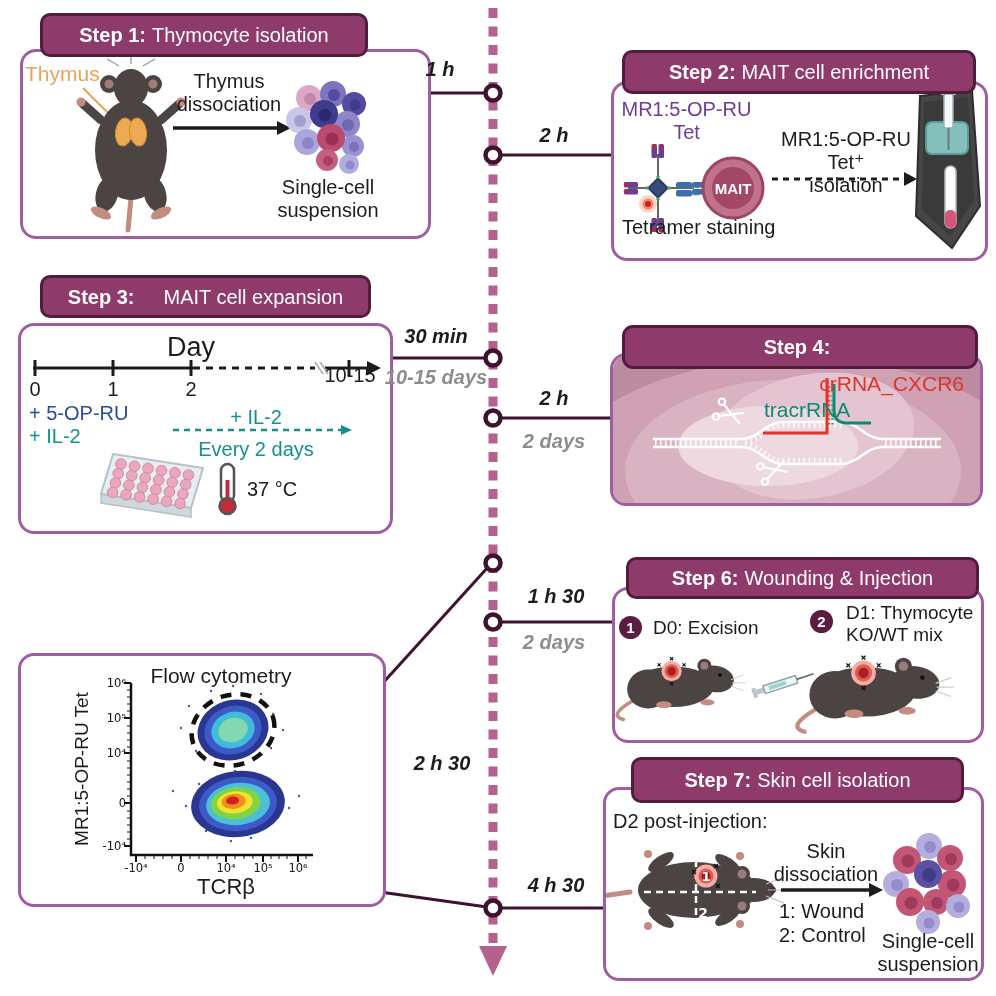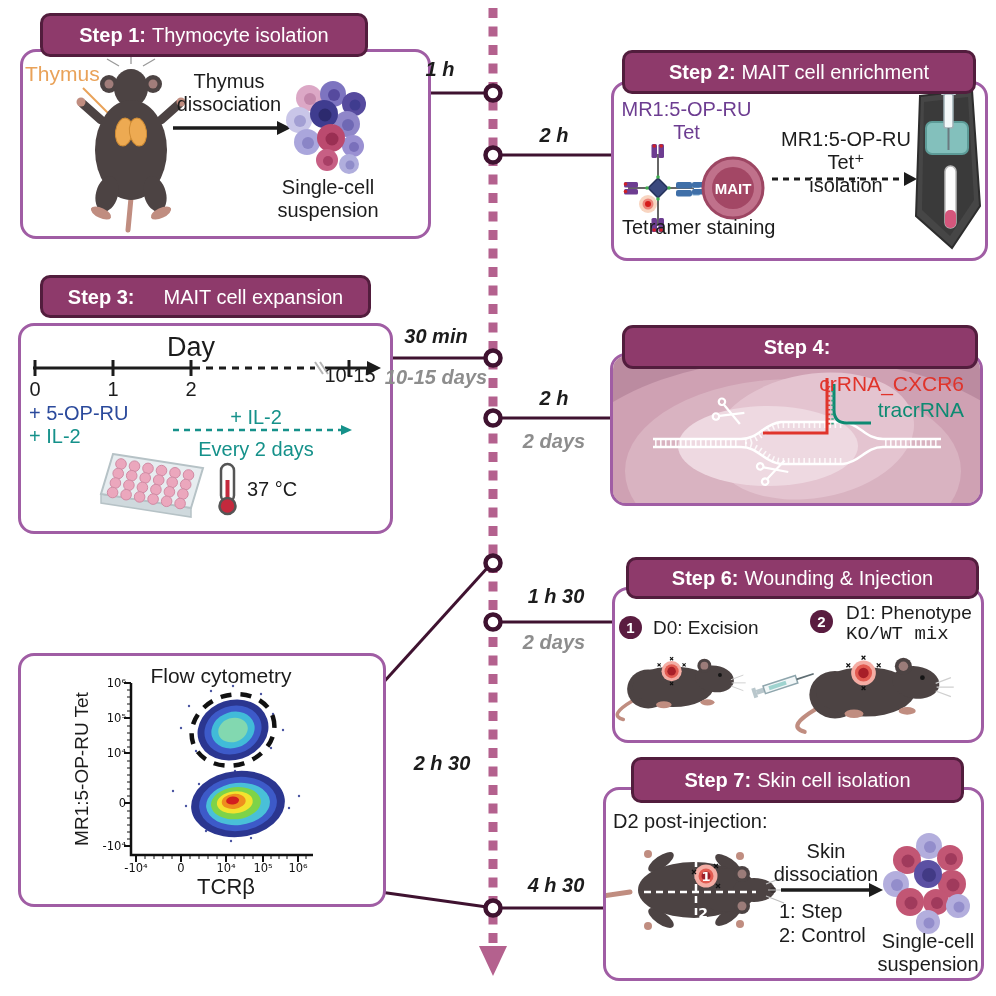--- a/index.html
+++ b/index.html
@@ -304,21 +304,21 @@
           <g transform="translate(162,114) rotate(-18)">
             <line x1="-10" y1="-6" x2="12" y2="6"></line>
               <line x1="-10" y1="6" x2="12" y2="-6"></line>
             <circle cx="-13" cy="-8" r="3.2"></circle>
               <circle cx="-13" cy="8" r="3.2"></circle>
           </g>
         </g>
       </svg>
     </div>
     <div class="lbl" style="right:16px;top:16px;left:auto;position:absolute;color:var(--red,#e0342b);font-size:21px;text-align:right;width:200px;">crRNA_CXCR6</div>
-    <div class="lbl" style="right:16px;top:42px;left:auto;position:absolute;color:var(--tracr_teal,#0e8a72);font-size:21px;text-align:right;width:200px;">tracrRNA</div>
+    <div class="lbl" style="right:16px;top:42px;left:auto;position:absolute;color:var(--tracr_teal,#0e8a72);font-size:21px;text-align:left;width:200px;">tracrRNA</div>
   </div>
 
   <div class="card" style="left:18px;top:653px;width:362px;height:248px;">
     <svg class="card-inner" width="362" height="248">
       <path d="M110,27 V199 H292" fill="none" stroke="#111" stroke-width="2.5"></path>
       <path d="M103,27h7M103,62h7M103,97h7M103,147h7M103,190h7" stroke="#111" stroke-width="2"></path>
       <path d="M106,34h4M106,41h4M106,48h4M106,55h4M106,70h4M106,77h4M106,84h4M106,91h4M106,105h4M106,112h4M106,119h4M106,126h4M106,133h4M106,140h4M106,155h4M106,162h4M106,169h4M106,176h4M106,183h4" stroke="#111" stroke-width="1"></path>
       <path d="M115,199v7M160,199v7M205,199v7M242,199v7M277,199v7" stroke="#111" stroke-width="2"></path>
       <path d="M124,199v4M133,199v4M142,199v4M151,199v4M169,199v4M178,199v4M187,199v4M196,199v4M214,199v4M223,199v4M232,199v4M250,199v4M258,199v4M266,199v4M285,199v4" stroke="#111" stroke-width="1"></path>
       <g fill="#2b3690" opacity="0.85">
@@ -419,22 +419,22 @@
           <circle cx="70" cy="22" r="13" fill="#f4ada4"></circle>
             <circle cx="70" cy="22" r="9" fill="#e25b51"></circle>
             <circle cx="70" cy="22" r="5.5" fill="#a81f28"></circle>
           <path d="M68,4 l4,4 M72,4 l-4,4 M84,12 l4,4 M88,12 l-4,4 M52,12 l4,4 M56,12 l-4,4 M68,36 l4,4 M72,36 l-4,4" stroke="#111" stroke-width="1.4"></path>
         </g>
       </g>
     </svg>
     <div class="badge" style="left:4px;top:26px;width:23px;height:23px;">1</div>
     <div class="lbl" style="left:38px;top:27px;font-size:19px;">D0: Excision</div>
     <div class="badge" style="left:195px;top:20px;width:23px;height:23px;">2</div>
-    <div class="lbl" style="left:231px;top:12px;font-size:19px;">D1: Phenotype</div>
-    <div class="lbl" style="left:231px;top:34px;font-size:19px;font-family:Liberation Mono, monospace;">KO/WT mix</div>
+    <div class="lbl" style="left:231px;top:12px;font-size:19px;">D1: Thymocyte</div>
+    <div class="lbl" style="left:231px;top:34px;font-size:19px;">KO/WT mix</div>
   </div>
 
   <div class="card" style="left:603px;top:787px;width:375px;height:188px;">
     <svg class="card-inner" width="375" height="188">
       <g transform="translate(10,40)">
         <line x1="14" y1="62" x2="-14" y2="66" stroke="#c08d80" stroke-width="5" stroke-linecap="round"></line>
         <ellipse cx="45" cy="32" rx="15" ry="6" fill="#4c4343" transform="rotate(-35 45 32)"></ellipse>
         <ellipse cx="45" cy="88" rx="15" ry="6" fill="#4c4343" transform="rotate(35 45 88)"></ellipse>
         <ellipse cx="112" cy="34" rx="15" ry="6" fill="#4c4343" transform="rotate(35 112 34)"></ellipse>
         <ellipse cx="112" cy="86" rx="15" ry="6" fill="#4c4343" transform="rotate(-35 112 86)"></ellipse>
@@ -485,21 +485,21 @@
           <circle cx="75" cy="75" r="5.5" fill="#938dcb"></circle>
         <circle cx="44" cy="90" r="12" fill="#b3aedd"></circle>
           <circle cx="45" cy="91" r="5.5" fill="#938dcb"></circle>
       </g>
     </svg>
     <div class="lbl" style="left:7px;top:20px;">D2 post-injection:</div>
     <div class="lbl center" style="left:160px;top:50px;width:120px;">
       <div>Skin</div>
       <div>dissociation</div>
     </div>
-    <div class="lbl" style="left:173px;top:110px;">1: Step</div>
+    <div class="lbl" style="left:173px;top:110px;">1: Wound</div>
     <div class="lbl" style="left:173px;top:134px;">2: Control</div>
     <div class="lbl center" style="left:268px;top:140px;width:108px;">
       <div>Single-cell</div>
       <div>suspension</div>
     </div>
   </div>
 
 </div>
 
 </body></html>

